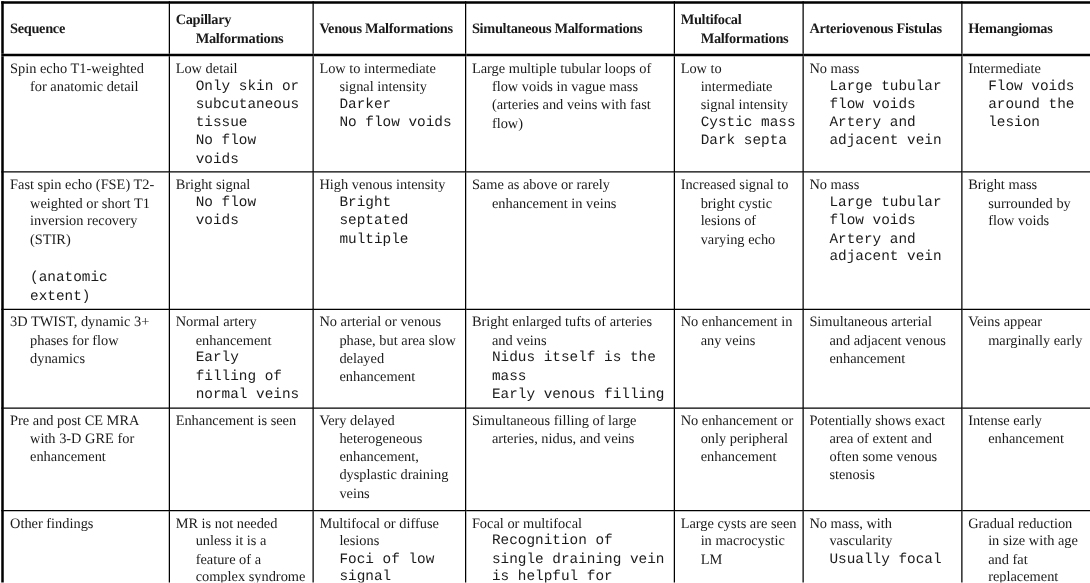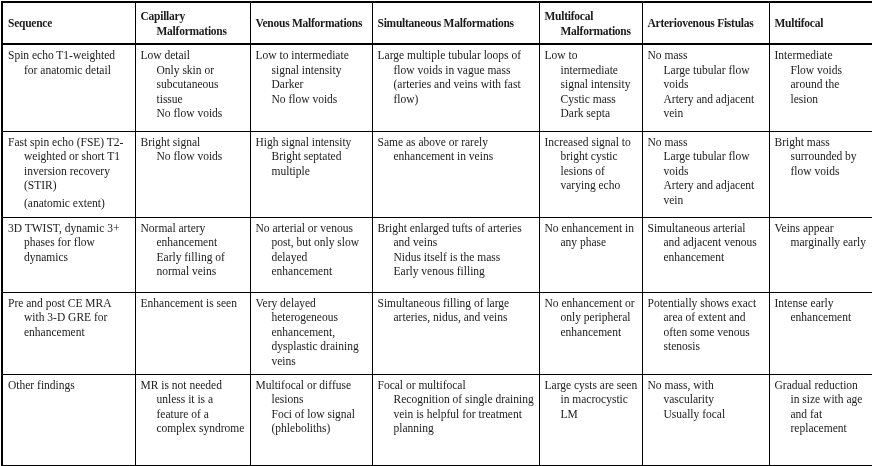--- a/index.html
+++ b/index.html
@@ -40,22 +40,23 @@
   
   .para { margin: 0; }
   .lead {
     padding-left: 16px;
     text-indent: -16px;
   }
   
   .item {
     padding-left: 16px;
     text-indent: 0;
-  }
-  .item.gap { margin-top: 3px; }
+    font-family: Liberation Mono, monospace;
+  }
+  .item.gap { margin-top: 17px; }
 </style>
 </head>
 <body>
 
 <table class="mri-table">
   <colgroup>
     <col style="width:133px">
     <col style="width:115px">
     <col style="width:122px">
     <col style="width:167px">
@@ -77,21 +78,21 @@
       <th>
           <div class="para lead">Simultaneous Malformations</div>
         </th>
       <th>
           <div class="para lead">Multifocal Malformations</div>
         </th>
       <th>
           <div class="para lead">Arteriovenous Fistulas</div>
         </th>
       <th>
-          <div class="para lead">Multifocal</div>
+          <div class="para lead">Hemangiomas</div>
         </th>
     </tr>
   </thead>
   <tbody>
     <tr style="height:87px">
       <td>
         <div class="para lead">Spin echo T1-weighted for anatomic detail</div>
       </td>
       <td>
         <div class="para lead">Low detail</div>
@@ -124,21 +125,21 @@
     <tr style="height:86px">
       <td>
         <div class="para lead">Fast spin echo (FSE) T2-weighted or short T1 inversion recovery (STIR)</div>
         <div class="para item gap">(anatomic extent)</div>
       </td>
       <td>
         <div class="para lead">Bright signal</div>
         <div class="para item">No flow voids</div>
       </td>
       <td>
-        <div class="para lead">High signal intensity</div>
+        <div class="para lead">High venous intensity</div>
         <div class="para item">Bright septated multiple</div>
       </td>
       <td>
         <div class="para lead">Same as above or rarely enhancement in veins</div>
       </td>
       <td>
         <div class="para lead">Increased signal to bright cystic lesions of varying echo</div>
       </td>
       <td>
         <div class="para lead">No mass</div>
@@ -151,29 +152,29 @@
     </tr>
     <tr style="height:75px">
       <td>
         <div class="para lead">3D TWIST, dynamic 3+ phases for flow dynamics</div>
       </td>
       <td>
         <div class="para lead">Normal artery enhancement</div>
         <div class="para item">Early filling of normal veins</div>
       </td>
       <td>
-        <div class="para lead">No arterial or venous post, but only slow delayed enhancement</div>
+        <div class="para lead">No arterial or venous phase, but area slow delayed enhancement</div>
       </td>
       <td>
         <div class="para lead">Bright enlarged tufts of arteries and veins</div>
         <div class="para item">Nidus itself is the mass</div>
         <div class="para item">Early venous filling</div>
       </td>
       <td>
-        <div class="para lead">No enhancement in any phase</div>
+        <div class="para lead">No enhancement in any veins</div>
       </td>
       <td>
         <div class="para lead">Simultaneous arterial and adjacent venous enhancement</div>
       </td>
       <td>
         <div class="para lead">Veins appear marginally early</div>
       </td>
     </tr>
     <tr style="height:82px">
       <td>

